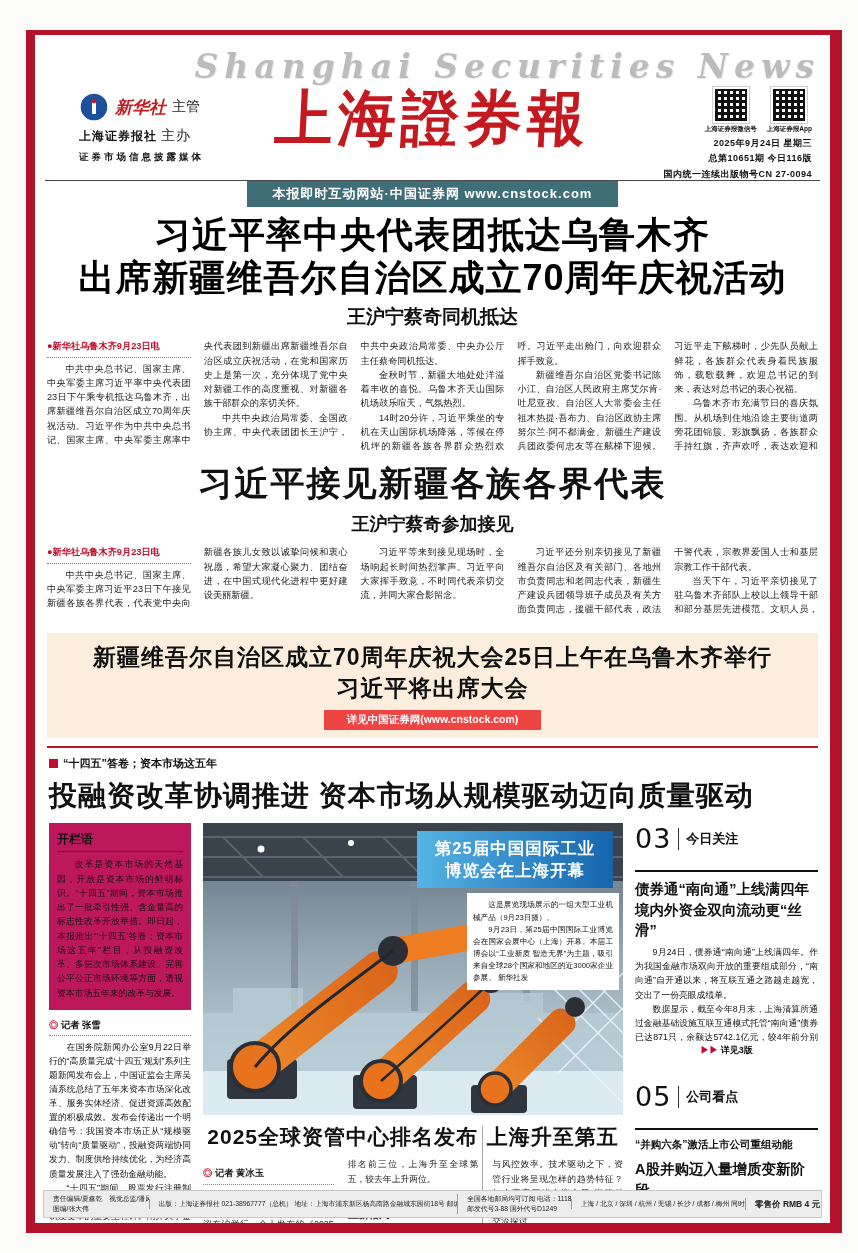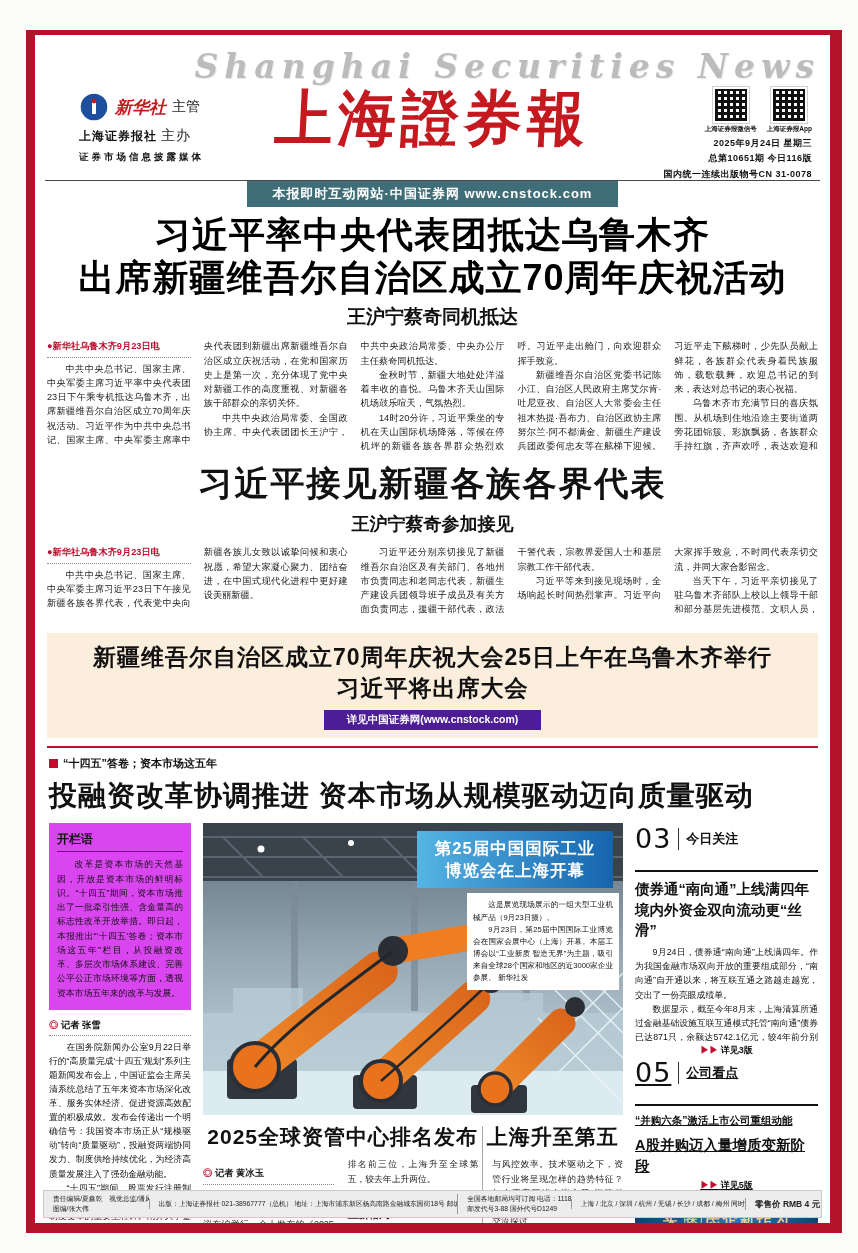--- a/index.html
+++ b/index.html
@@ -51,31 +51,31 @@
   .h1cols { height:114px; }
   .h2cols { height:78px; }
   .dateline { color:#c00f2e; font-weight:700; border-bottom:1px dotted #888; padding-bottom:3px; margin-bottom:4px; }
   .article2 { margin-top:8px; }
   .head2 { text-align:center; font-size:34px; font-weight:900; letter-spacing:2px; }
   .sub2 { font-size:18px; }
 
   
   .notice { background:#fbeedd; margin:10px 2px 0 2px; padding:9px 6px 8px 6px; text-align:center; }
   .notice-l1, .notice-l2 { font-size:23px; font-weight:900; letter-spacing:1px; line-height:1.35; }
-  .notice-btn { display:inline-block; background:#4c1d95; color:#fff; font-size:10.5px; font-weight:700;
+  .notice-btn { display:inline-block; background:#ef4444; color:#fff; font-size:10.5px; font-weight:700;
                 padding:3px 23px; margin-top:6px; cursor:pointer; }
   .red-rule { height:2px; background:#b5122c; margin:8px 2px 0 2px; }
 
   
   .kicker { display:flex; align-items:center; gap:5px; margin:8px 2px 0 4px; font-size:11px; font-weight:700; }
   .ksq { width:9px; height:9px; background:#c30d2e; display:inline-block; }
   .head3 { font-size:28px; font-weight:900; letter-spacing:1px; margin:6px 2px 8px 4px; }
   .bgrid { display:flex; gap:12px; padding:0 2px 0 4px; height:452px; overflow:hidden; }
   .bleft { flex:0 0 142px; }
-  .intro { background:#d946ef; padding:8px 8px 10px 8px; }
+  .intro { background:#be185d; padding:8px 8px 10px 8px; }
   .intro-t { font-size:12px; font-weight:900; border-bottom:1px solid #333; padding-bottom:3px; margin-bottom:5px; }
   .intro-p { font-size:8.8px; line-height:1.62; text-align:justify; text-indent:2em; }
   .reporter { font-size:9.3px; font-weight:700; margin:9px 0 4px 0; border-bottom:1px dotted #888; padding-bottom:3px; }
   .rep-mark { color:#c30d2e; }
   .clip { overflow:hidden; }
   .clip p { font-size:8.8px; line-height:1.6; text-align:justify; text-indent:2em; }
   .clip-left { height:196px; }
   .more { font-size:9px; font-weight:700; text-align:center; margin-top:3px; }
   .more .arr { color:#c30d2e; }
 
@@ -101,21 +101,21 @@
   .bright { flex:1; min-width:0; }
   .num-row { display:flex; align-items:center; gap:7px; border-bottom:2px solid #111; padding-bottom:16px; }
   .big-num { font-size:27px; font-weight:400; letter-spacing:1px; font-family:"DejaVu Sans", sans-serif; }
   .num-div { width:1px; height:22px; background:#333; }
   .num-tag { font-size:13px; font-weight:700; }
   .sb-title { font-size:14.5px; font-weight:900; line-height:1.4; margin-top:7px; }
   .sb-kicker { font-size:10.5px; font-weight:700; margin-top:8px; }
   .sb-body { margin-top:5px; }
   .sb-body p { font-size:8.8px; line-height:1.6; text-align:justify; text-indent:2em; }
   .sb-clip { height:96px; overflow:hidden; }
-  .sb-item + .sb-item { margin-top:0;text-decoration:underline; }
+  .sb-item + .sb-item { margin-top:24px; }
   .banner { margin-top:12px; height:32px; display:flex; align-items:center; justify-content:center; gap:2px;
             background:linear-gradient(100deg,#0f3e75,#2e74b5 55%,#123f72);
             color:#e9cf93; font-size:15px; font-weight:900; letter-spacing:2px; }
   .circ { display:inline-flex; width:18px; height:18px; border:1.5px solid #e9cf93; border-radius:50%;
           align-items:center; justify-content:center; font-size:12px; margin:0 2px; }
 
   
   .foot { position:absolute; left:8px; right:8px; bottom:5px; background:#ededed; border:1px solid #c9c9c9;
           display:flex; align-items:center; height:28px; }
   .fcell { padding:0 9px; font-size:6.8px; line-height:1.5; color:#222; border-left:1px solid #9a9a9a; white-space:nowrap; overflow:hidden; }
@@ -155,21 +155,21 @@
                   <div class="qr"></div>
                   <div class="qr-label">上海证券报微信号</div>
                 </div>
            <div class="qr-wrap">
                   <div class="qr"></div>
                   <div class="qr-label">上海证券报App</div>
                 </div>
          </div>
          <div class="issue-line">2025年9月24日 星期三</div>
          <div class="issue-line">总第10651期 今日116版</div>
-         <div class="issue-line">国内统一连续出版物号CN 31-0078</div>
+         <div class="issue-line">国内统一连续出版物号CN 27-0094</div>
        </div>
      </div>
    </header>
    <div class="netbar-row"><div class="netbar">本报即时互动网站·中国证券网 www.cnstock.com</div></div>
 
    <section class="article1">
      <h1 class="head1">习近平率中央代表团抵达乌鲁木齐</h1>
      <h1 class="head1">出席新疆维吾尔自治区成立70周年庆祝活动</h1>
      <div class="subhead">王沪宁蔡奇同机抵达</div>
      <div class="cols cols5 h1cols">
@@ -183,22 +183,22 @@
 
      </div>
    </section>
 
    <section class="article2">
      <h1 class="head2">习近平接见新疆各族各界代表</h1>
      <div class="subhead sub2">王沪宁蔡奇参加接见</div>
      <div class="cols cols5 h2cols">
        <div class="dateline">●新华社乌鲁木齐9月23日电</div>
        <p>中共中央总书记、国家主席、中央军委主席习近平23日下午接见新疆各族各界代表，代表党中央向新疆各族儿女致以诚挚问候和衷心祝愿，希望大家凝心聚力、团结奋进，在中国式现代化进程中更好建设美丽新疆。</p>
+       <p>习近平等来到接见现场时，全场响起长时间热烈掌声。习近平向大家挥手致意，不时同代表亲切交流，并同大家合影留念。</p>
        <p>习近平还分别亲切接见了新疆维吾尔自治区及有关部门、各地州市负责同志和老同志代表，新疆生产建设兵团领导班子成员及有关方面负责同志，援疆干部代表，政法干警代表，宗教界爱国人士和基层宗教工作干部代表。</p>
-       <p>习近平等来到接见现场时，全场响起长时间热烈掌声。习近平向大家挥手致意，不时同代表亲切交流，并同大家合影留念。</p>
        <p>当天下午，习近平亲切接见了驻乌鲁木齐部队上校以上领导干部和部分基层先进模范、文职人员，代表党中央和中央军委向驻新疆部队全体官兵致以诚挚问候，并同大家合影留念。</p>
 
      </div>
    </section>
 
    <section class="notice">
      <div class="notice-l1">新疆维吾尔自治区成立70周年庆祝大会25日上午在乌鲁木齐举行</div>
      <div class="notice-l2">习近平将出席大会</div>
      <div class="notice-btn">详见中国证券网(www.cnstock.com)</div>
    </section>

